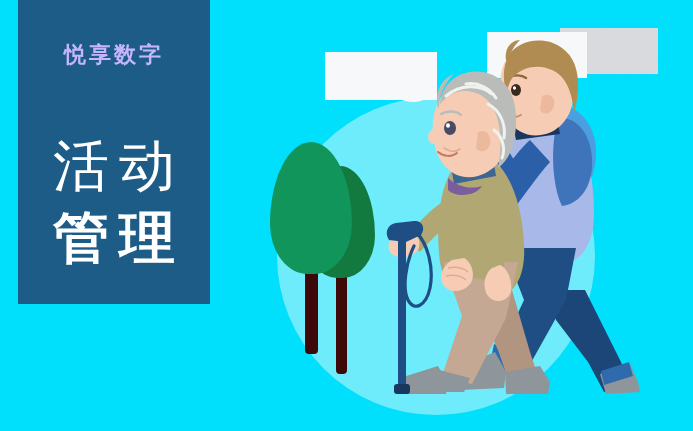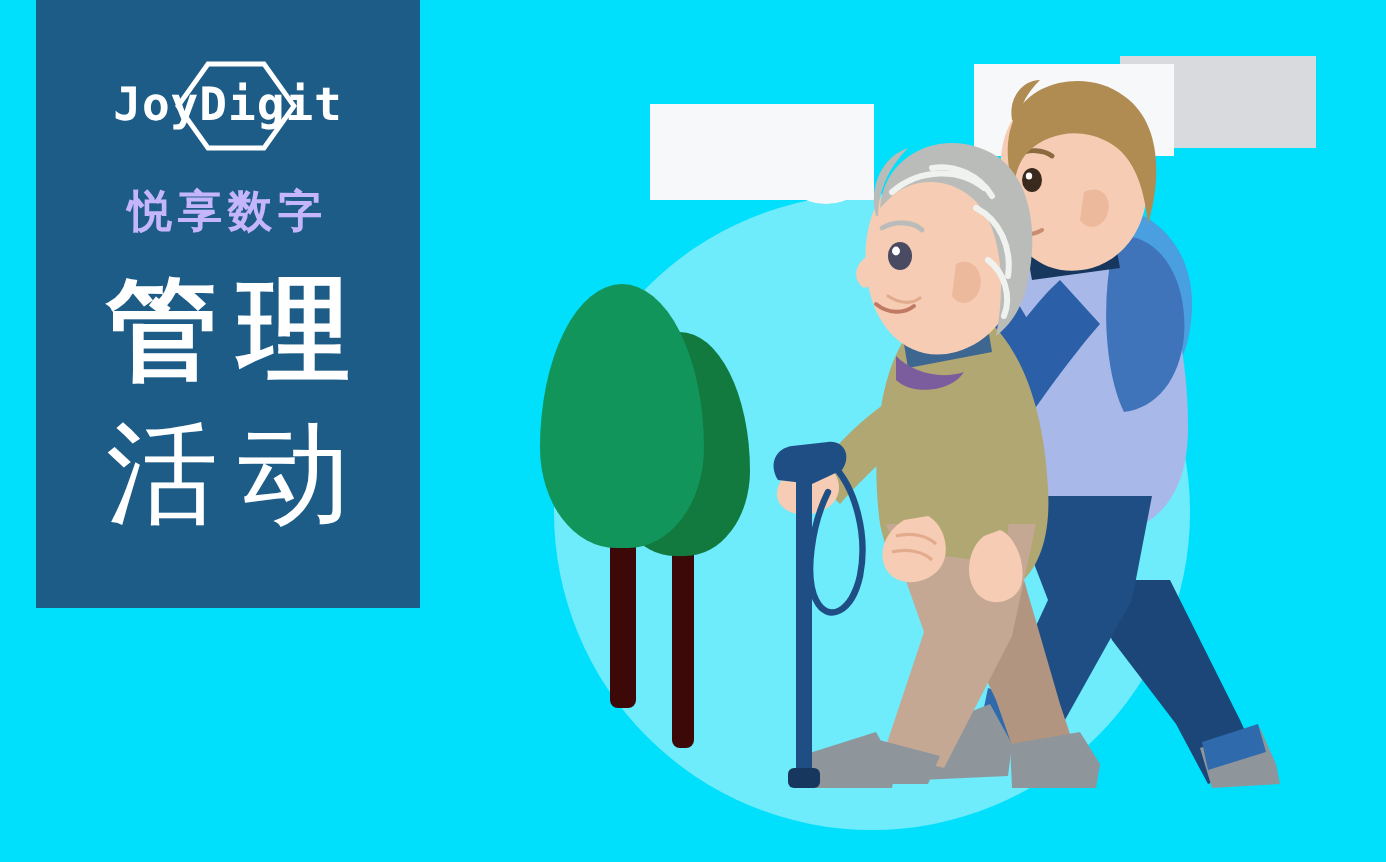--- a/index.html
+++ b/index.html
@@ -329,29 +329,23 @@
       <rect x="398" y="236" width="8" height="152" rx="3" fill="#1f4e85"></rect>
       <rect x="394" y="384" width="16" height="10" rx="3" fill="#17375f"></rect>
       <path d="M416 232 C428 244 434 268 430 288 C426 306 414 312 408 300 C402 288 406 262 414 246" stroke="#1f4e85" stroke-width="3.2" fill="none" stroke-linecap="round"></path>
     </g>
 
   </svg>
 
   <div class="panel">
 
     <div class="logo-block">
-      <div class="logo-mark">
-        <svg class="logo-hex" viewBox="0 0 62 46">
-          <polygon points="17,2 45,2 60,23 45,44 17,44 2,23" fill="none" stroke="#ffffff" stroke-width="2.4"></polygon>
-        </svg>
-        <div class="logo-word">JoyDigit</div>
-      </div>
       <div class="logo-cn">悦享数字</div>
     </div>
 
     <div class="panel-title">
+      <div class="line">活动</div>
       <div class="line bold">管理</div>
-      <div class="line">活动</div>
     </div>
 
   </div>
 
 </div>
 
 </body></html>

